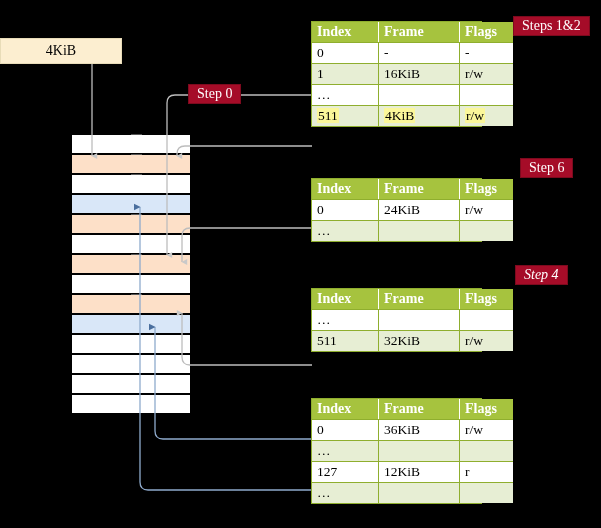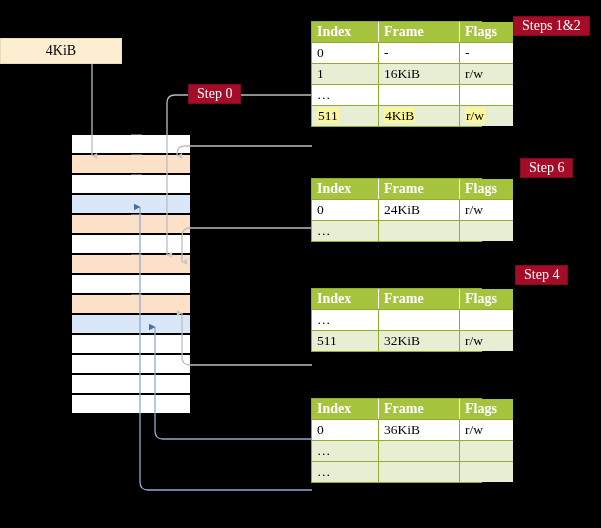--- a/index.html
+++ b/index.html
@@ -115,21 +115,21 @@
 
   <div class="badge" style="left:513px;top:16px;">
     <span>Steps 1&amp;2</span>
   </div>
   <div class="badge" style="left:188px;top:40px;margin-top:44px;">
     <span>Step 0</span>
   </div>
   <div class="badge" style="left:520px;top:158px;">
     <span>Step 6</span>
   </div>
-  <div class="badge" style="left:515px;top:265px;">
+  <div class="badge" style="left:515px;top:265px;font-style:italic;">
     <span>Step 4</span>
   </div>
 
   <div class="ptable" id="tbl0" style="left:311px;top:21px;width:169px;">
       <table>
         <thead>
           <tr>
             <th style="width: 56px;">Index</th>
             <th style="width: 70px;">Frame</th>
             <th style="width: 43px;">Flags</th>
@@ -218,20 +218,25 @@
           <tr class="plain">
             <td>0</td>
             <td>36KiB</td>
             <td>r/w</td>
           </tr>
           <tr class="alt">
             <td>…</td>
             <td>&nbsp;</td>
             <td>&nbsp;</td>
           </tr>
+          <tr class="plain">
+            <td>127</td>
+            <td>12KiB</td>
+            <td>r</td>
+          </tr>
           <tr class="alt">
             <td>…</td>
             <td>&nbsp;</td>
             <td>&nbsp;</td>
           </tr>
         </tbody>
       </table>
     </div>
 
 </div>

